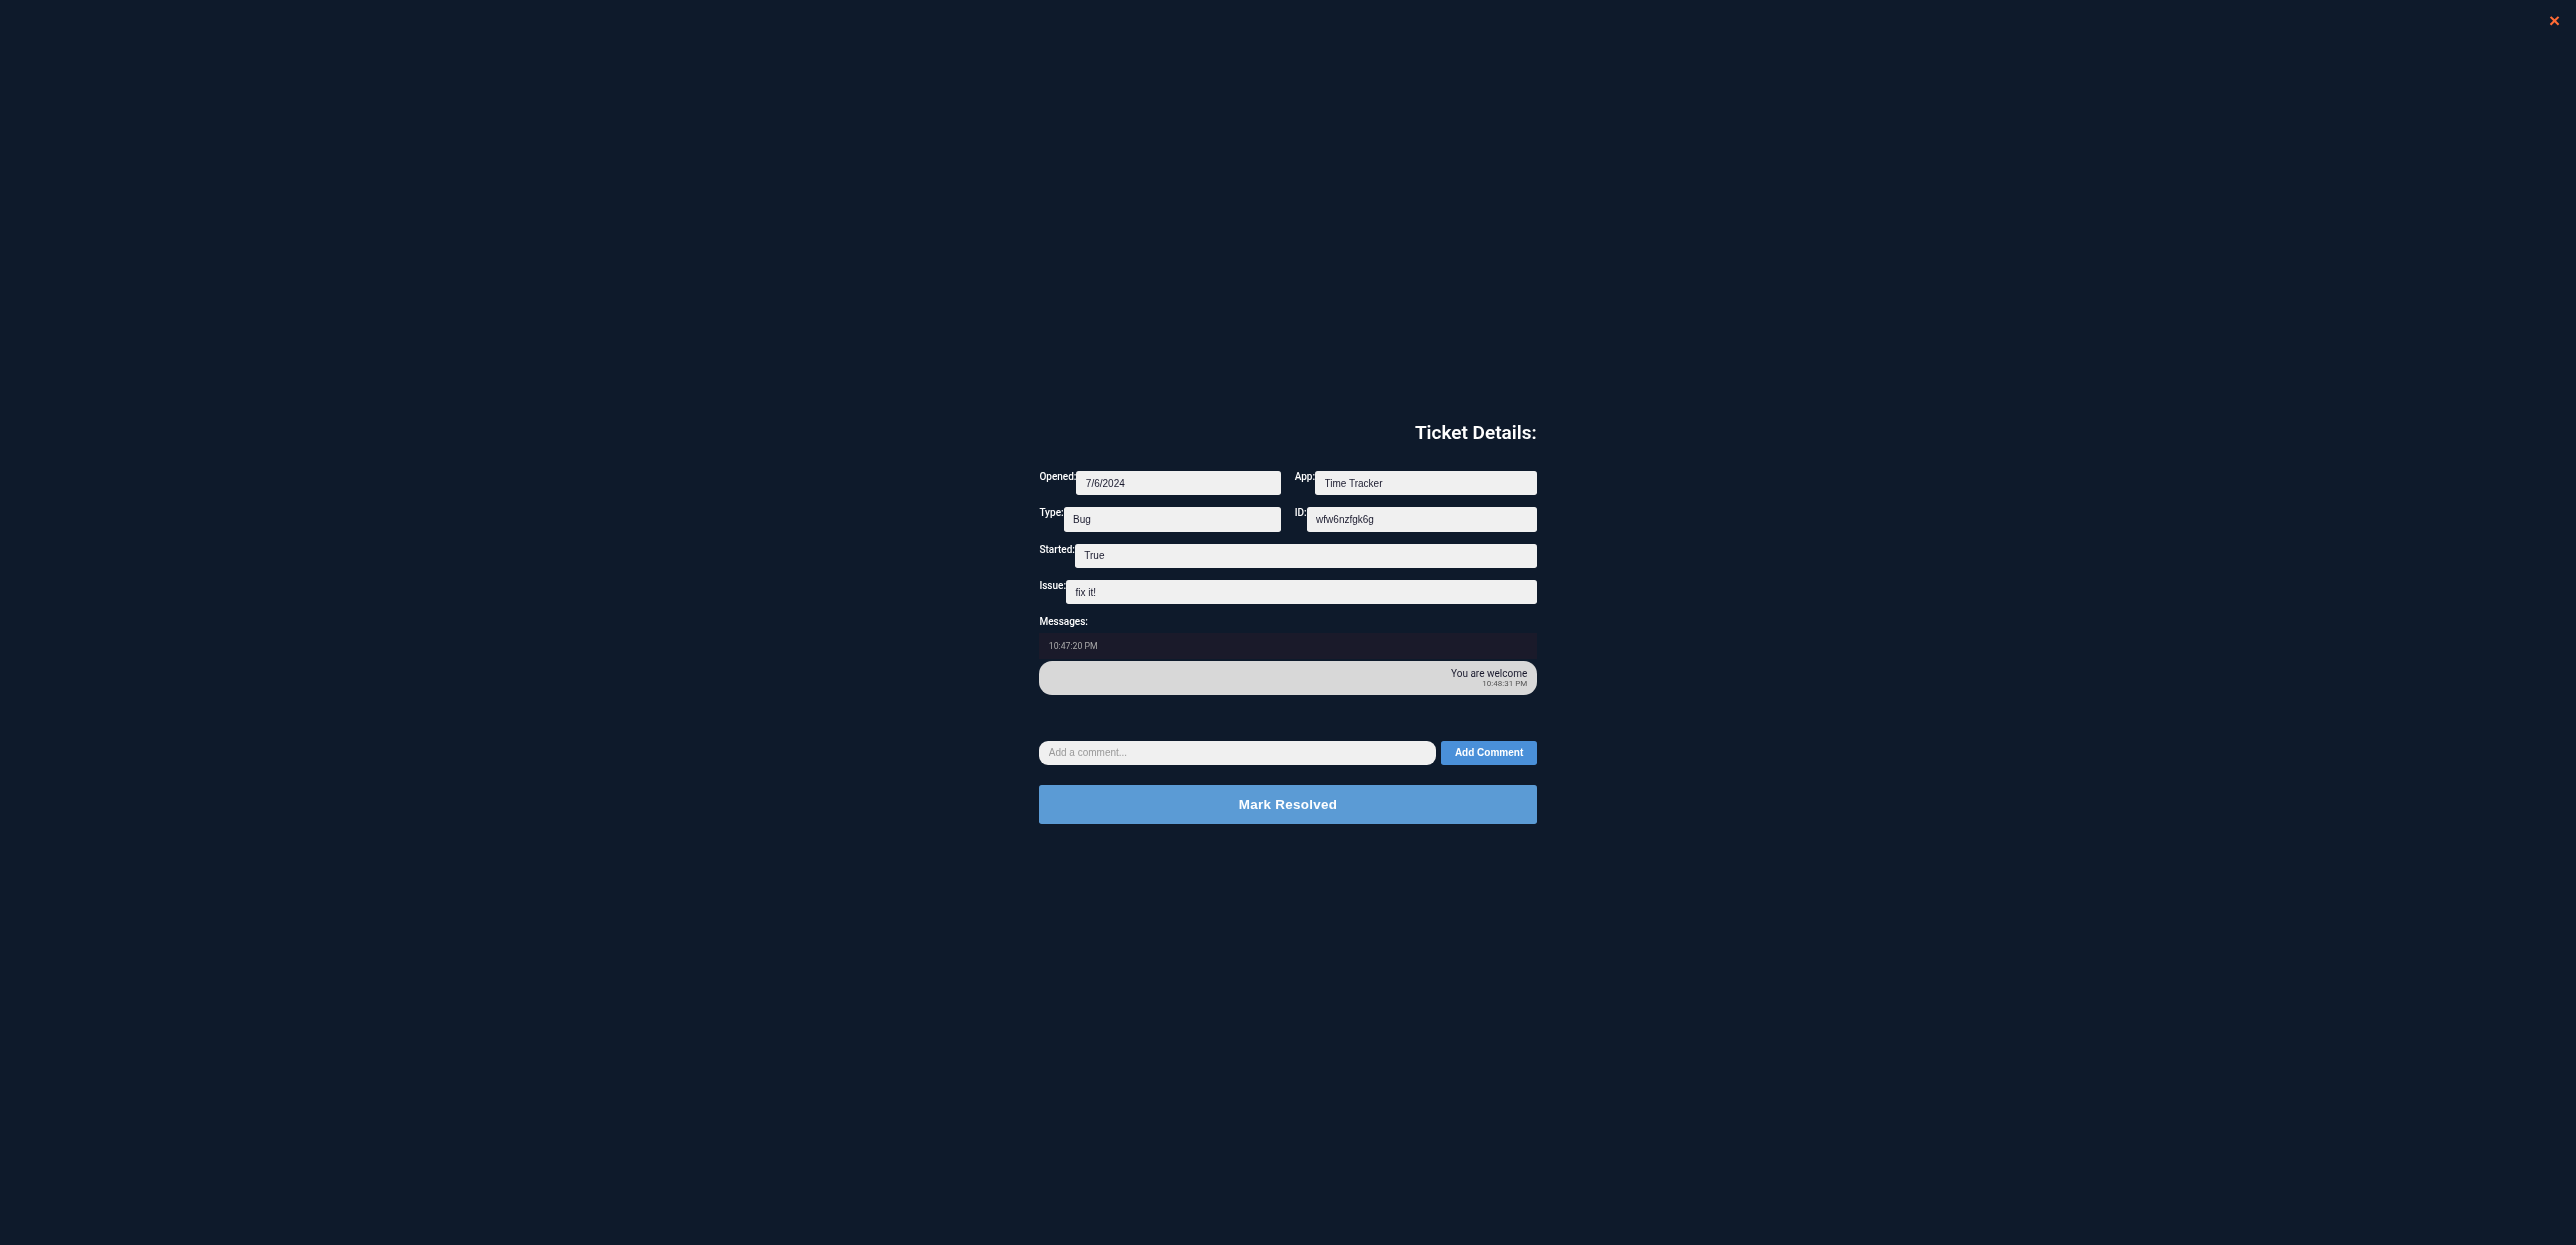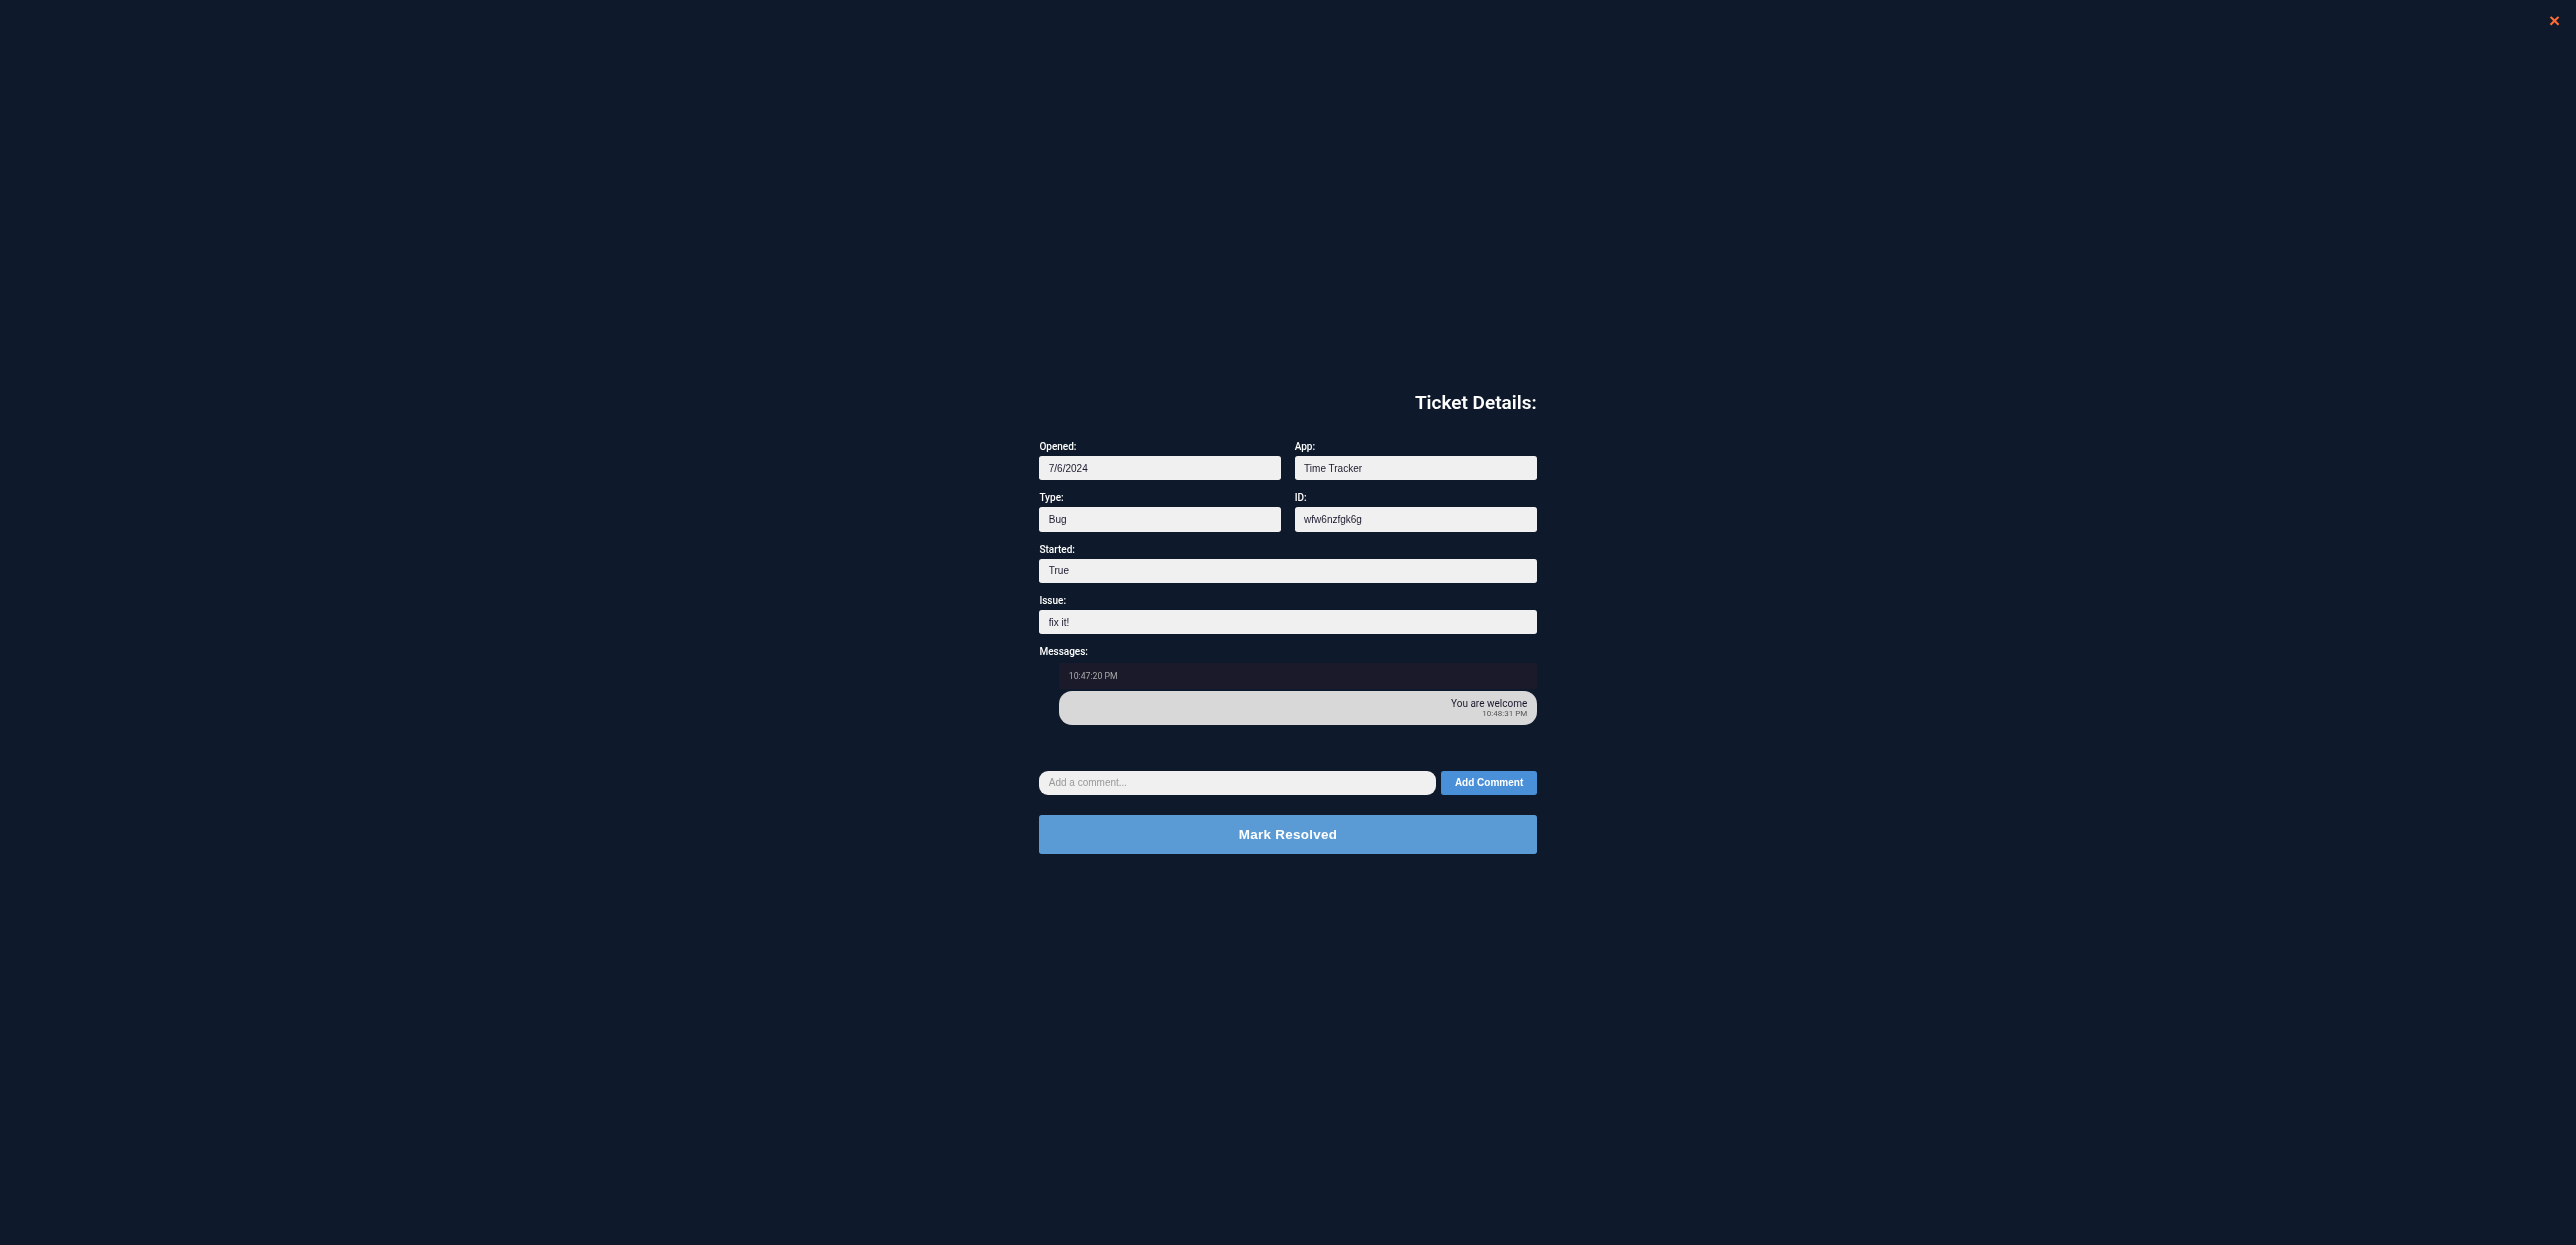--- a/index.html
+++ b/index.html
@@ -54,21 +54,21 @@
     }
 
     .form-row {
       display: flex;
       gap: 13.4px;
       margin-bottom: 12px;
     }
 
     .form-group {
       display: flex;
-      flex-direction: column;
+      flex-direction: row;
       flex: 1;
     }
 
     .form-group.full-width {
       flex: 1 1 100%;
     }
 
     .form-label {
       font-size: 10px;
       font-weight: 500;
@@ -173,21 +173,20 @@
 
     .message-dark-area .msg-time {
       color: #aaaaaa;
       font-size: 8.7px;
     }
 
     .messages-scroll-area {
       height: 108px;
       overflow-y: scroll;
       position: relative;
-      margin-left: 20px;
     }
 
     .messages-scroll-area::-webkit-scrollbar {
       width: 9.4px;
     }
 
     .messages-scroll-area::-webkit-scrollbar-track {
       background: #2e3e52;
     }
 

